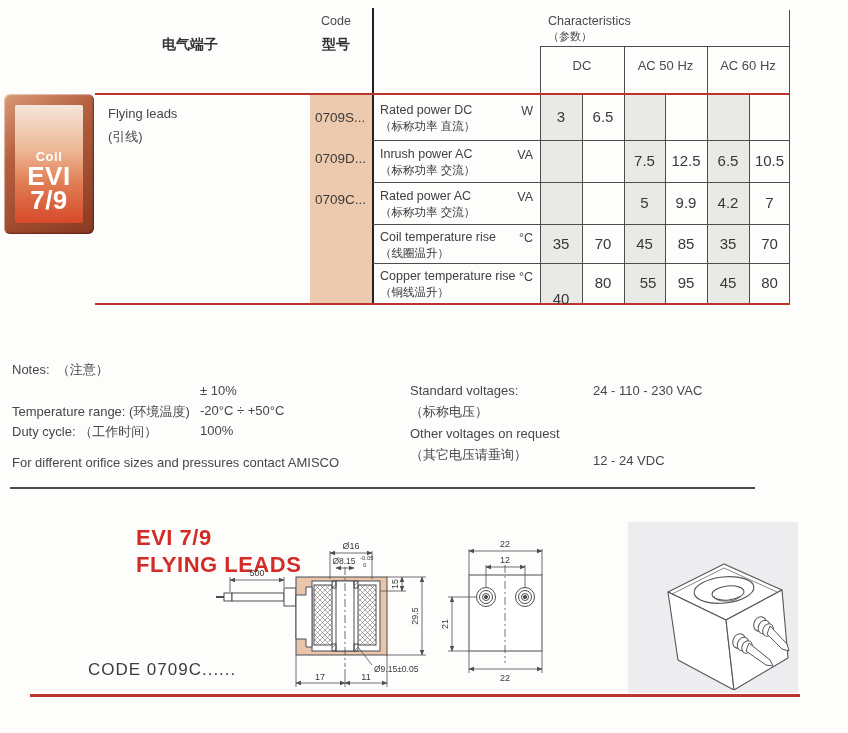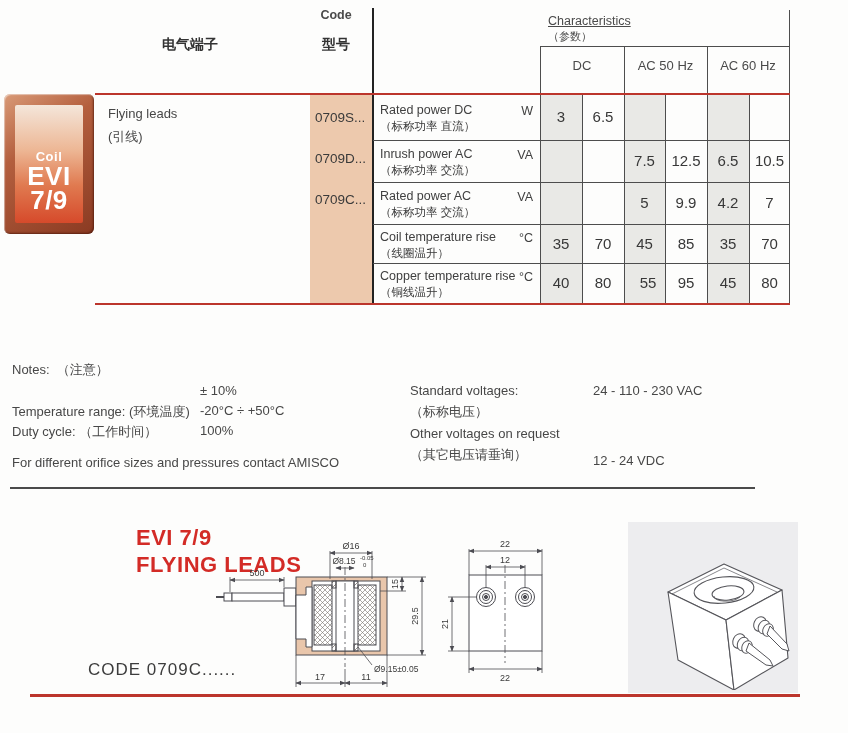--- a/index.html
+++ b/index.html
@@ -39,23 +39,23 @@
   .title-red { position:absolute; color:#d32b26; font-weight:bold; font-size:22px; letter-spacing:.5px; white-space:nowrap;margin-left:48px; }
   .code-line { position:absolute; font-size:17px; color:#3c3c3c; letter-spacing:1px; white-space:nowrap; }
   svg text { font-family:"Liberation Sans", sans-serif; fill:#3a3a3a; }
 </style>
 </head>
 <body>
 
 <div class="page">
 
   <div class="hdr-zh" style="left:100px;top:36px;width:180px;">电气端子</div>
-  <div class="hdr-en" style="left:300px;top:8px;width:72px;font-weight:bold;">Code</div>
+  <div class="hdr-en" style="left:300px;top:14px;width:72px;">Code</div>
   <div class="hdr-zh" style="left:300px;top:36px;width:72px;">型号</div>
-  <div class="hdr-en" style="left:548px;top:14px;text-align:left;text-decoration:underline;">Characteristics</div>
+  <div class="hdr-en" style="left:548px;top:14px;text-align:left;">Characteristics</div>
   <div class="hdr-en" style="left:548px;top:29px;text-align:left;font-size:11px;">（参数）</div>
 
   <div class="vline" style="left:372px;top:8px;height:297px;width:2px;background:#222;"></div>
   <div class="hline" style="left:540px;top:46px;width:250px;"></div>
   <div class="vline" style="left:540px;top:46px;height:47px;"></div>
   <div class="vline" style="left:624px;top:46px;height:47px;"></div>
   <div class="vline" style="left:707px;top:46px;height:47px;"></div>
   <div class="vline" style="left:789px;top:10px;height:83px;"></div>
   <div class="colhead" style="left:540px;top:58px;width:84px;">DC</div>
   <div class="colhead" style="left:624px;top:58px;width:83px;">AC 50 Hz</div>
@@ -129,21 +129,21 @@
   <div class="cell" style="left:707px;top:182px;width:42px;line-height:42px;">4.2</div>
   <div class="cell" style="left:749px;top:182px;width:41px;line-height:42px;">7</div>
 
   <div class="cell" style="left:540px;top:224px;width:42px;line-height:39px;">35</div>
   <div class="cell" style="left:582px;top:224px;width:42px;line-height:39px;">70</div>
   <div class="cell" style="left:624px;top:224px;width:41px;line-height:39px;">45</div>
   <div class="cell" style="left:665px;top:224px;width:42px;line-height:39px;">85</div>
   <div class="cell" style="left:707px;top:224px;width:42px;line-height:39px;">35</div>
   <div class="cell" style="left:749px;top:224px;width:41px;line-height:39px;">70</div>
 
-  <div class="cell" style="left:540px;top:263px;width:42px;line-height:40px;border-radius:19px;">40</div>
+  <div class="cell" style="left:540px;top:279px;width:42px;line-height:40px;border-radius:19px;">40</div>
   <div class="cell" style="left:582px;top:263px;width:42px;line-height:40px;">80</div>
   <div class="cell" style="left:624px;top:263px;width:48px;line-height:40px;">55</div>
   <div class="cell" style="left:665px;top:263px;width:42px;line-height:40px;">95</div>
   <div class="cell" style="left:707px;top:263px;width:42px;line-height:40px;">45</div>
   <div class="cell" style="left:749px;top:263px;width:41px;line-height:40px;">80</div>
 
   <div class="note-line" style="left:12px;top:361px;">
     <span>Notes:</span>&nbsp;
     <span>（注意）</span>
   </div>

